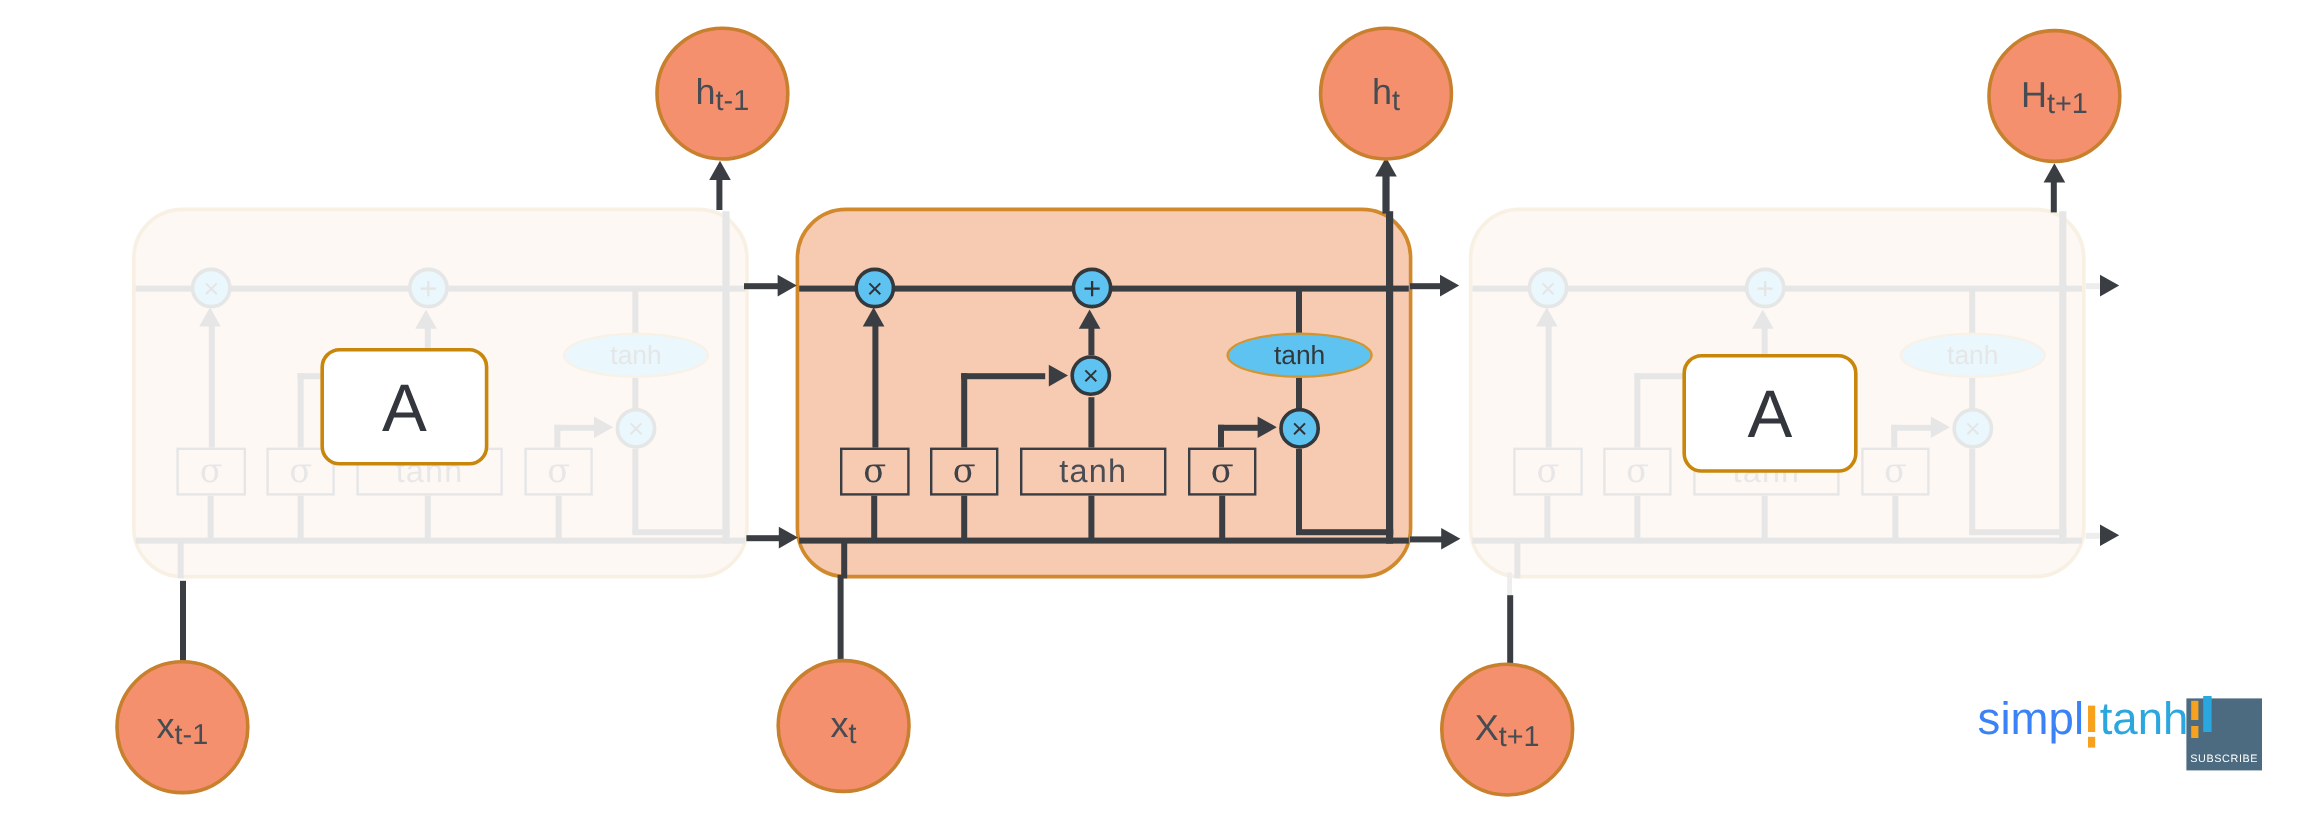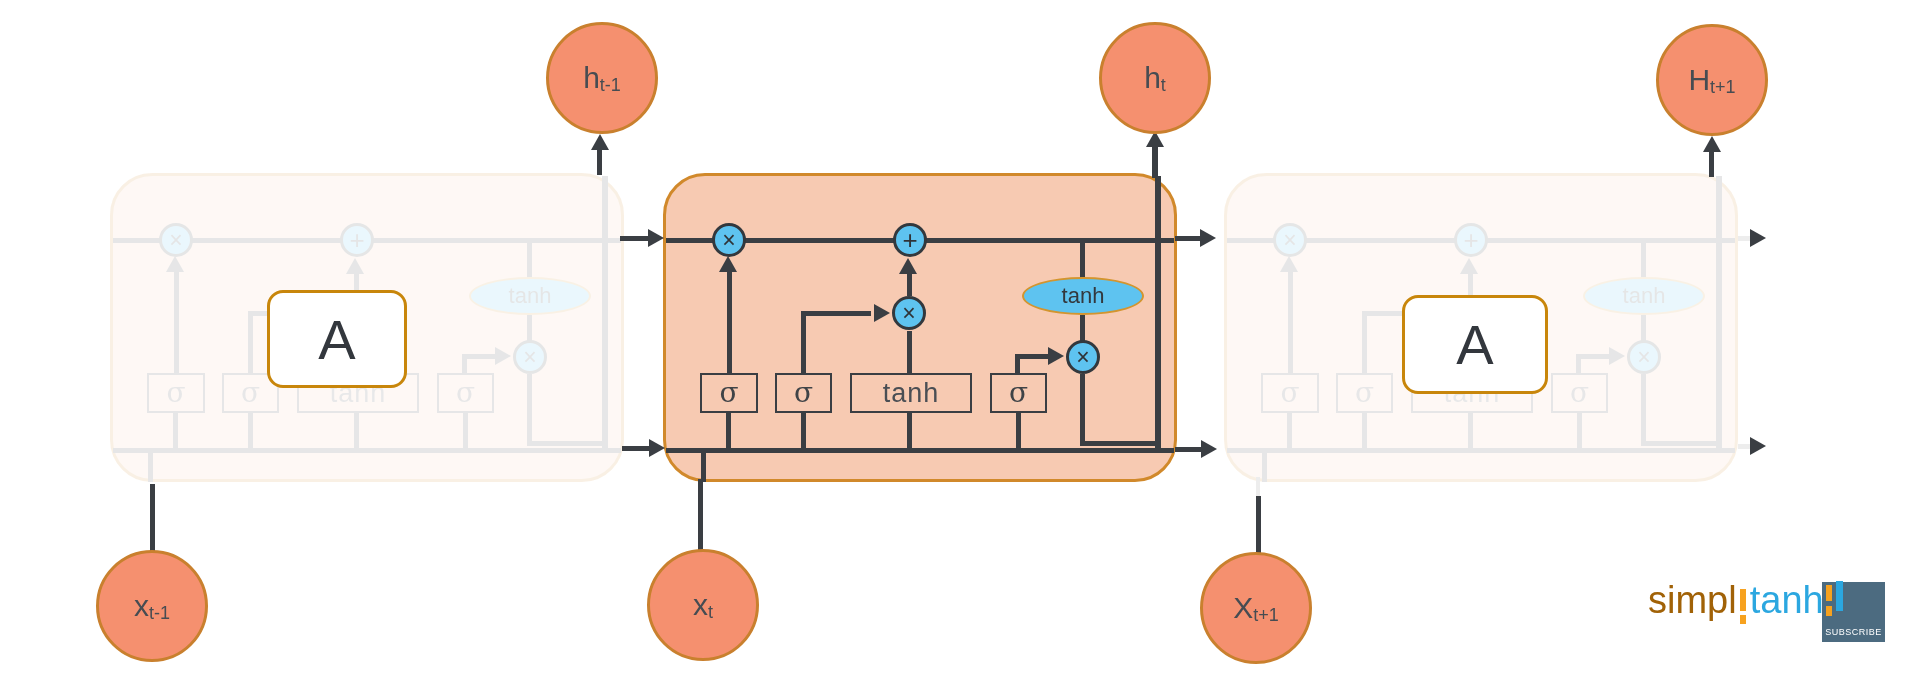--- a/index.html
+++ b/index.html
@@ -73,36 +73,36 @@
           display:flex; align-items:center; justify-content:center;
           font-size:56px; color:#33373D; z-index:5; }
   .abox.left  { left:267px;  top:290px; width:140px; height:98px; }
   .abox.right { left:1402px; top:295px; width:146px; height:99px; }
 
   
   .node { position:absolute; width:112px; height:112px; border-radius:50%;
           background:#F5906F; border:3px solid #C9802E; color:#474C52;
           display:flex; align-items:center; justify-content:center; z-index:6; }
   .node .nb { font-size:30px; line-height:1; }
-  .node .ns { font-size:18px; line-height:1; transform:translateY(7px); }
+  .node .ns { font-size:24px; line-height:1; transform:translateY(7px); }
   .n-hprev { left:546px;  top:22px; }
   .n-hcurr { left:1099px; top:22px; }
   .n-hnext { left:1656px; top:24px; }
   .n-xprev { left:96px;   top:550px; }
   .n-xcurr { left:647px;  top:549px; }
   .n-xnext { left:1200px; top:552px; }
 
   
   .logo { position:absolute; left:1645px; top:576px; width:275px; height:100px; }
   .sub-btn { position:absolute; left:177px; top:6px; width:63px; height:60px; background:#4C6B80; z-index:1; }
   .sub-label { position:absolute; bottom:5px; left:0; width:100%; text-align:center;
                font-size:9px; letter-spacing:0.5px; color:#ffffff; }
   .logo-text { position:absolute; left:3px; top:2px; z-index:2; font-size:38px; font-weight:500;
                white-space:nowrap; line-height:1.2; }
-  .lt-orange { color:#a16207; }
+  .lt-orange { color:#3b82f6; }
   .lt-blue   { color:#2BA7E0; }
   .imark { position:relative; display:inline-block; width:7px; height:36px; vertical-align:-10px; margin:0 3px; }
   .imark .b1 { position:absolute; left:0; top:2px;  width:6px; height:22px; background:#F7A21F; }
   .imark .b2 { position:absolute; left:0; top:28px; width:6px; height:9px;  background:#F7A21F; }
   .endmarks { position:relative; display:inline-block; width:20px; height:40px; vertical-align:-12px; margin-left:2px; }
   .em-o1 { position:absolute; left:0;    top:0;    width:6px; height:16px; background:#F7A21F; }
   .em-o2 { position:absolute; left:0;    top:21px; width:6px; height:10px; background:#F7A21F; }
   .em-b  { position:absolute; left:10px; top:-4px; width:7px; height:30px; background:#2BA7E0; }
 </style>
 </head>

